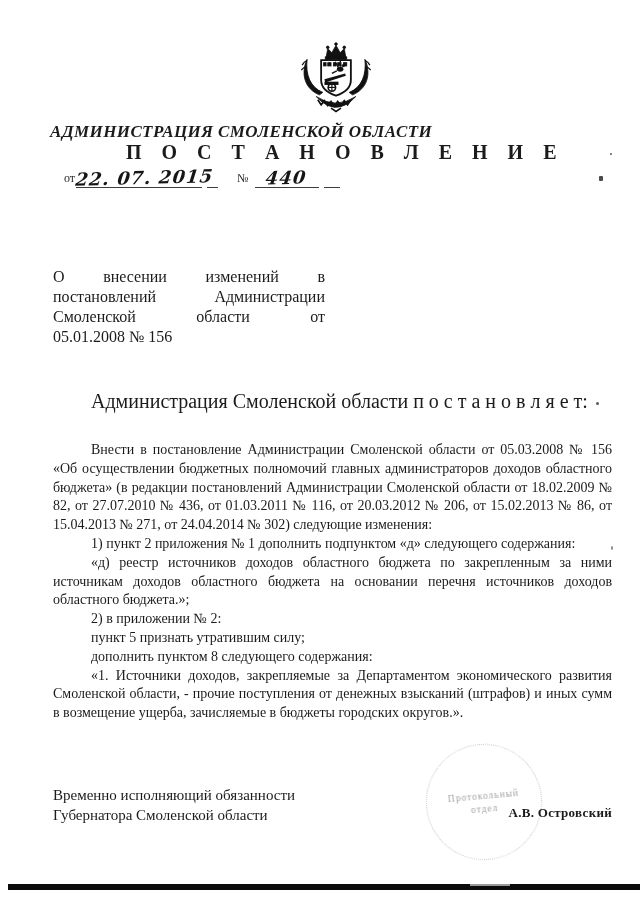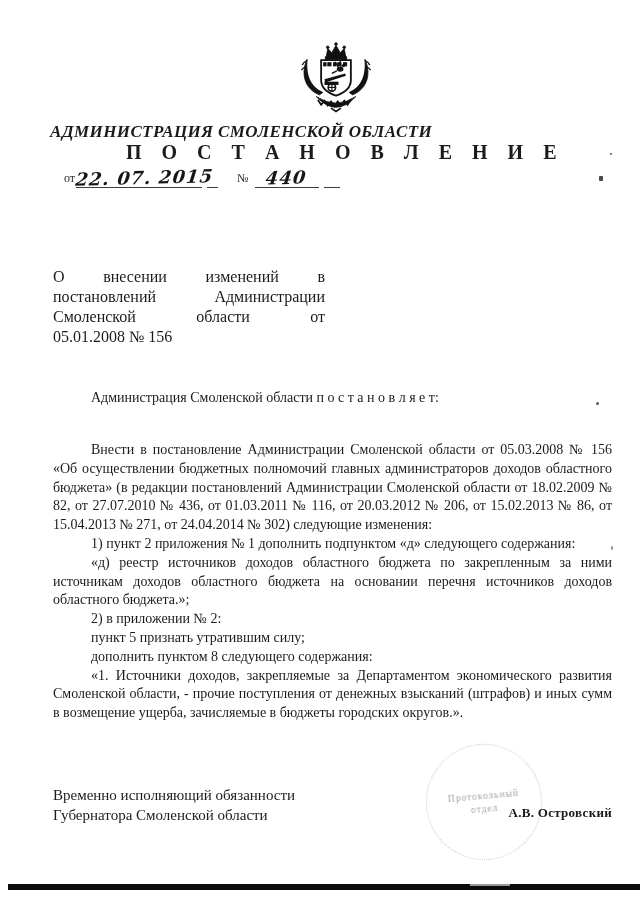--- a/index.html
+++ b/index.html
@@ -37,21 +37,21 @@
     display:inline-block; transform:skewX(-8deg) rotate(-1.5deg) translateY(1px);
   }
   .num-lbl { margin-left:16px; }
   
   .subject { position:absolute; left:53px; top:267px; width:272px; font-size:16px; line-height:20px; }
   .subject .sline { text-align:justify; text-align-last:justify; }
   .subject .sline:last-child { text-align:left; text-align-last:left; }
   
   .intro {
     position:absolute; left:53px; top:390px; width:559px;
-    font-size:14px; text-indent:38px;
+    font-size:20px; text-indent:38px;
   }
   .body-text {
     position:absolute; left:53px; top:441px; width:559px;
     font-size:14px; line-height:18.8px; text-align:justify;
   }
   .body-text p { text-indent:38px; }
   
   .signature { position:absolute; left:53px; top:786px; width:559px; font-size:15px; line-height:19.5px; }
   .sig-name { position:absolute; right:0; top:17px; font-weight:bold; font-size:13px; letter-spacing:.3px; }
   

